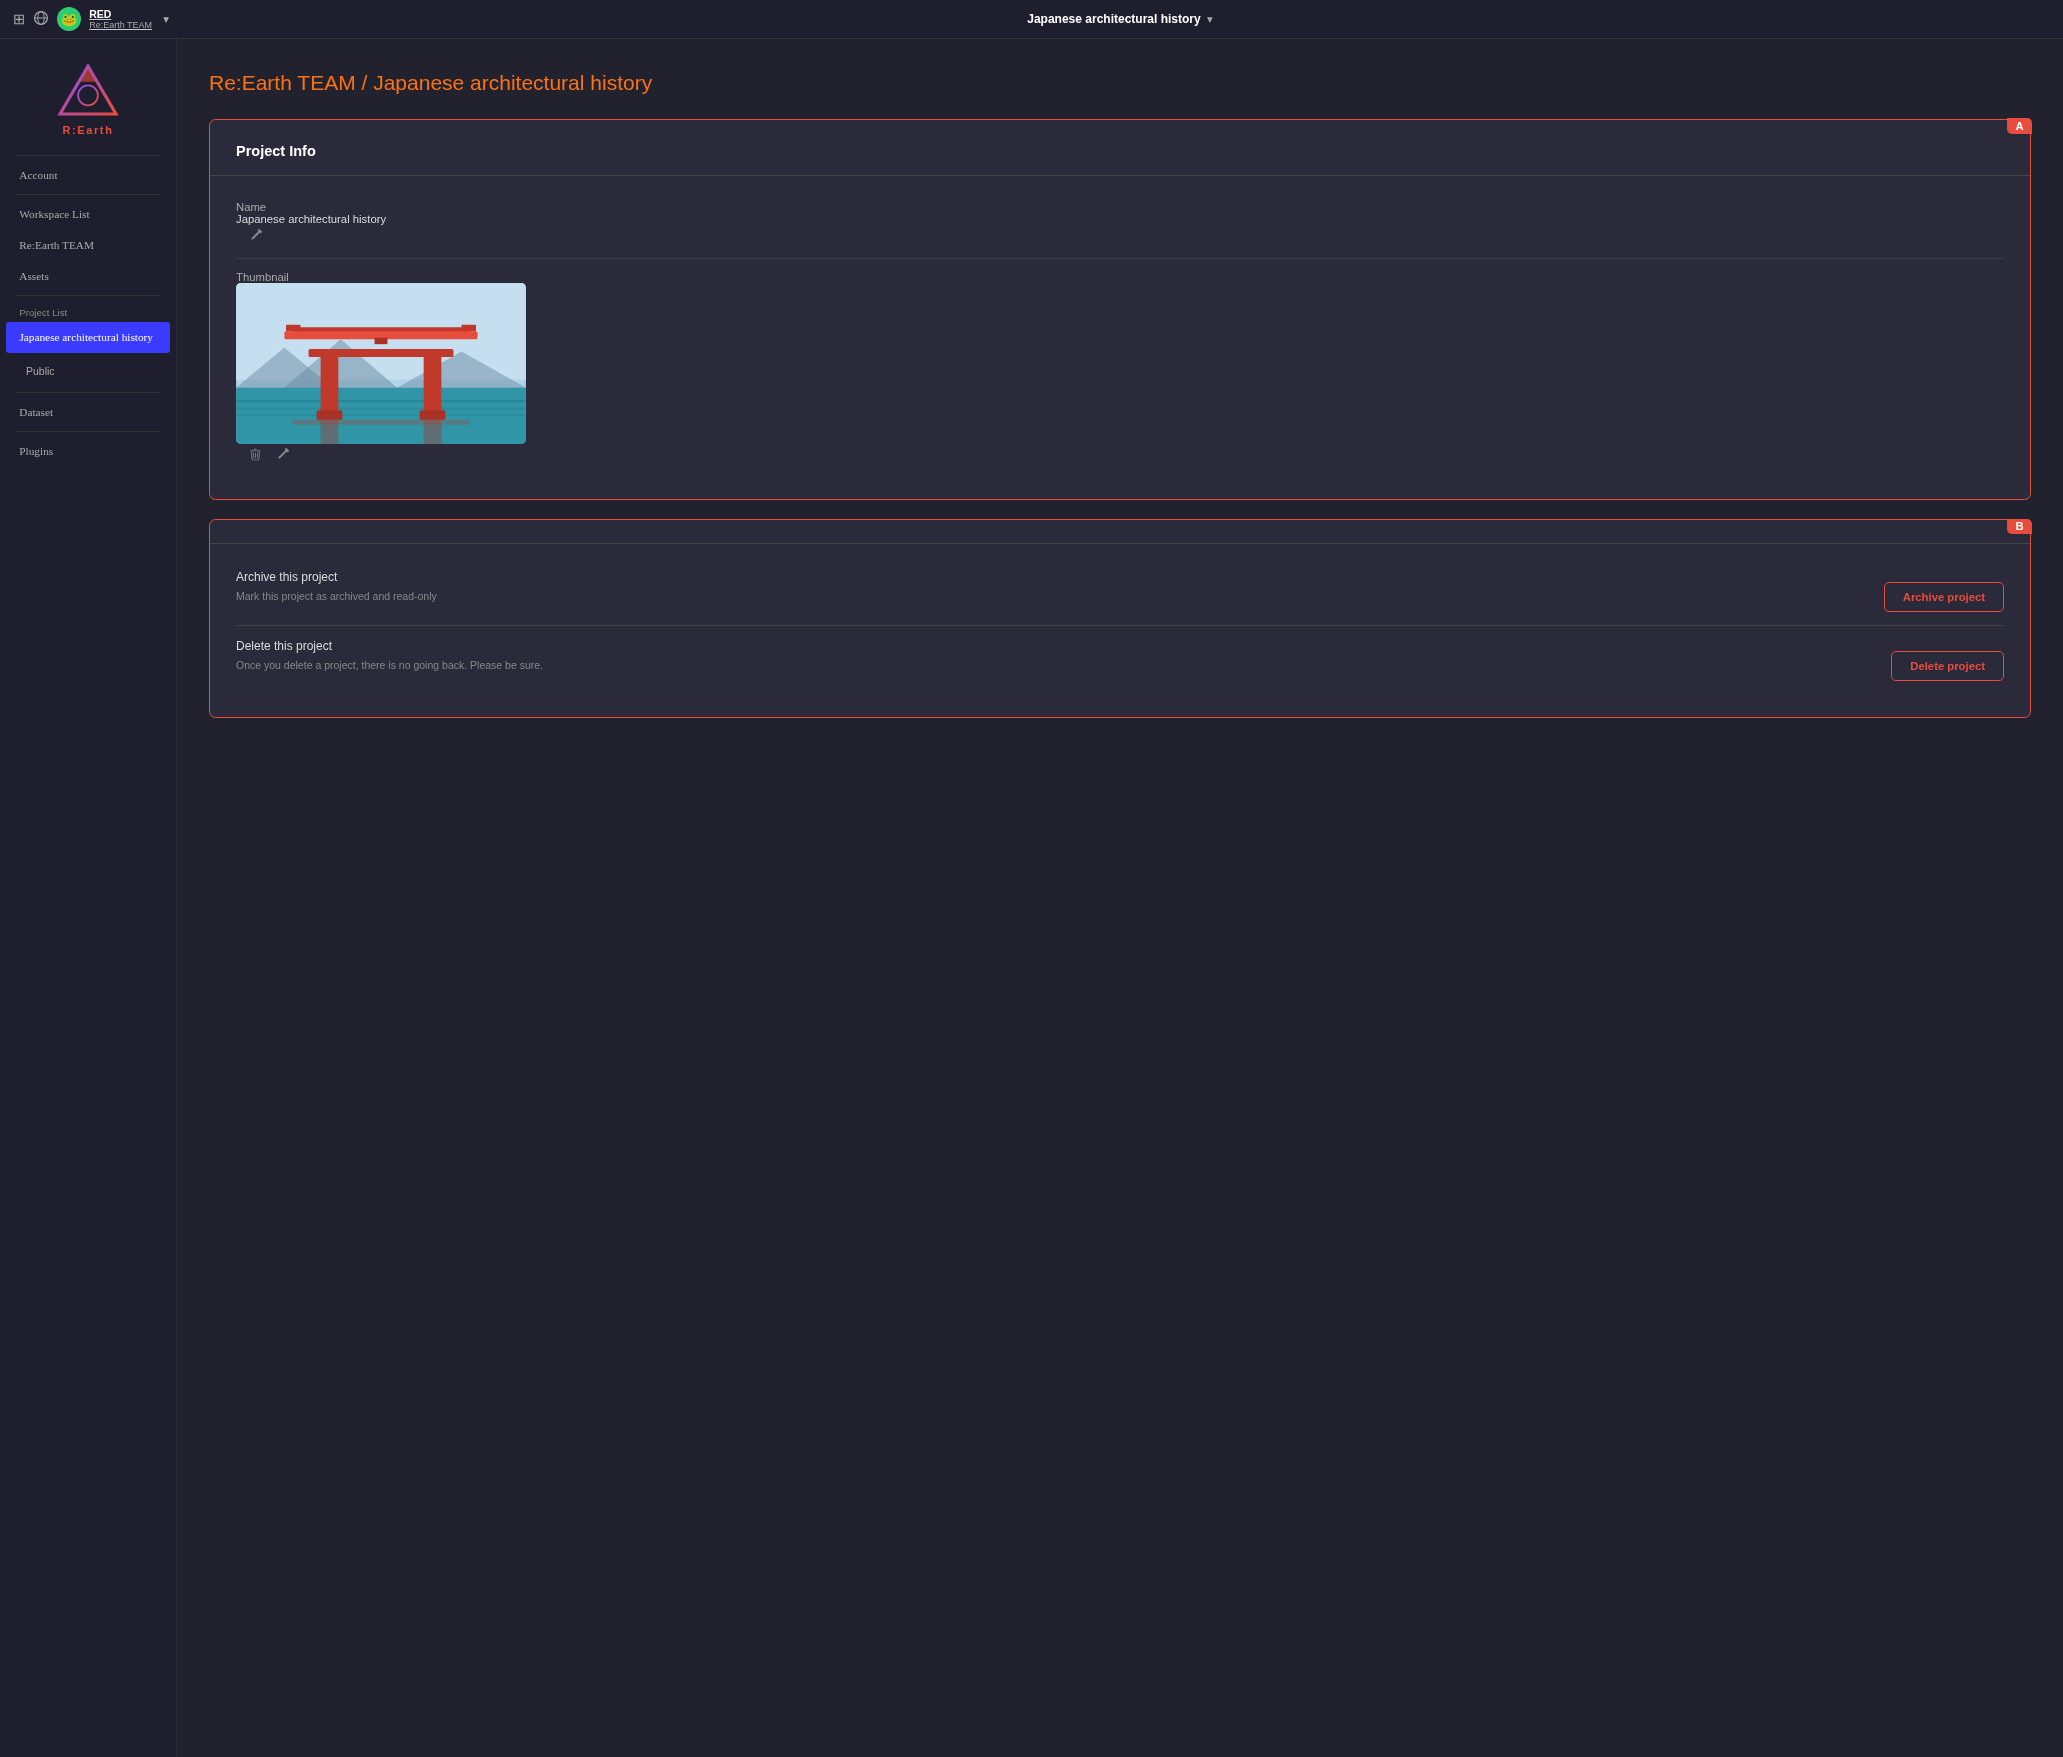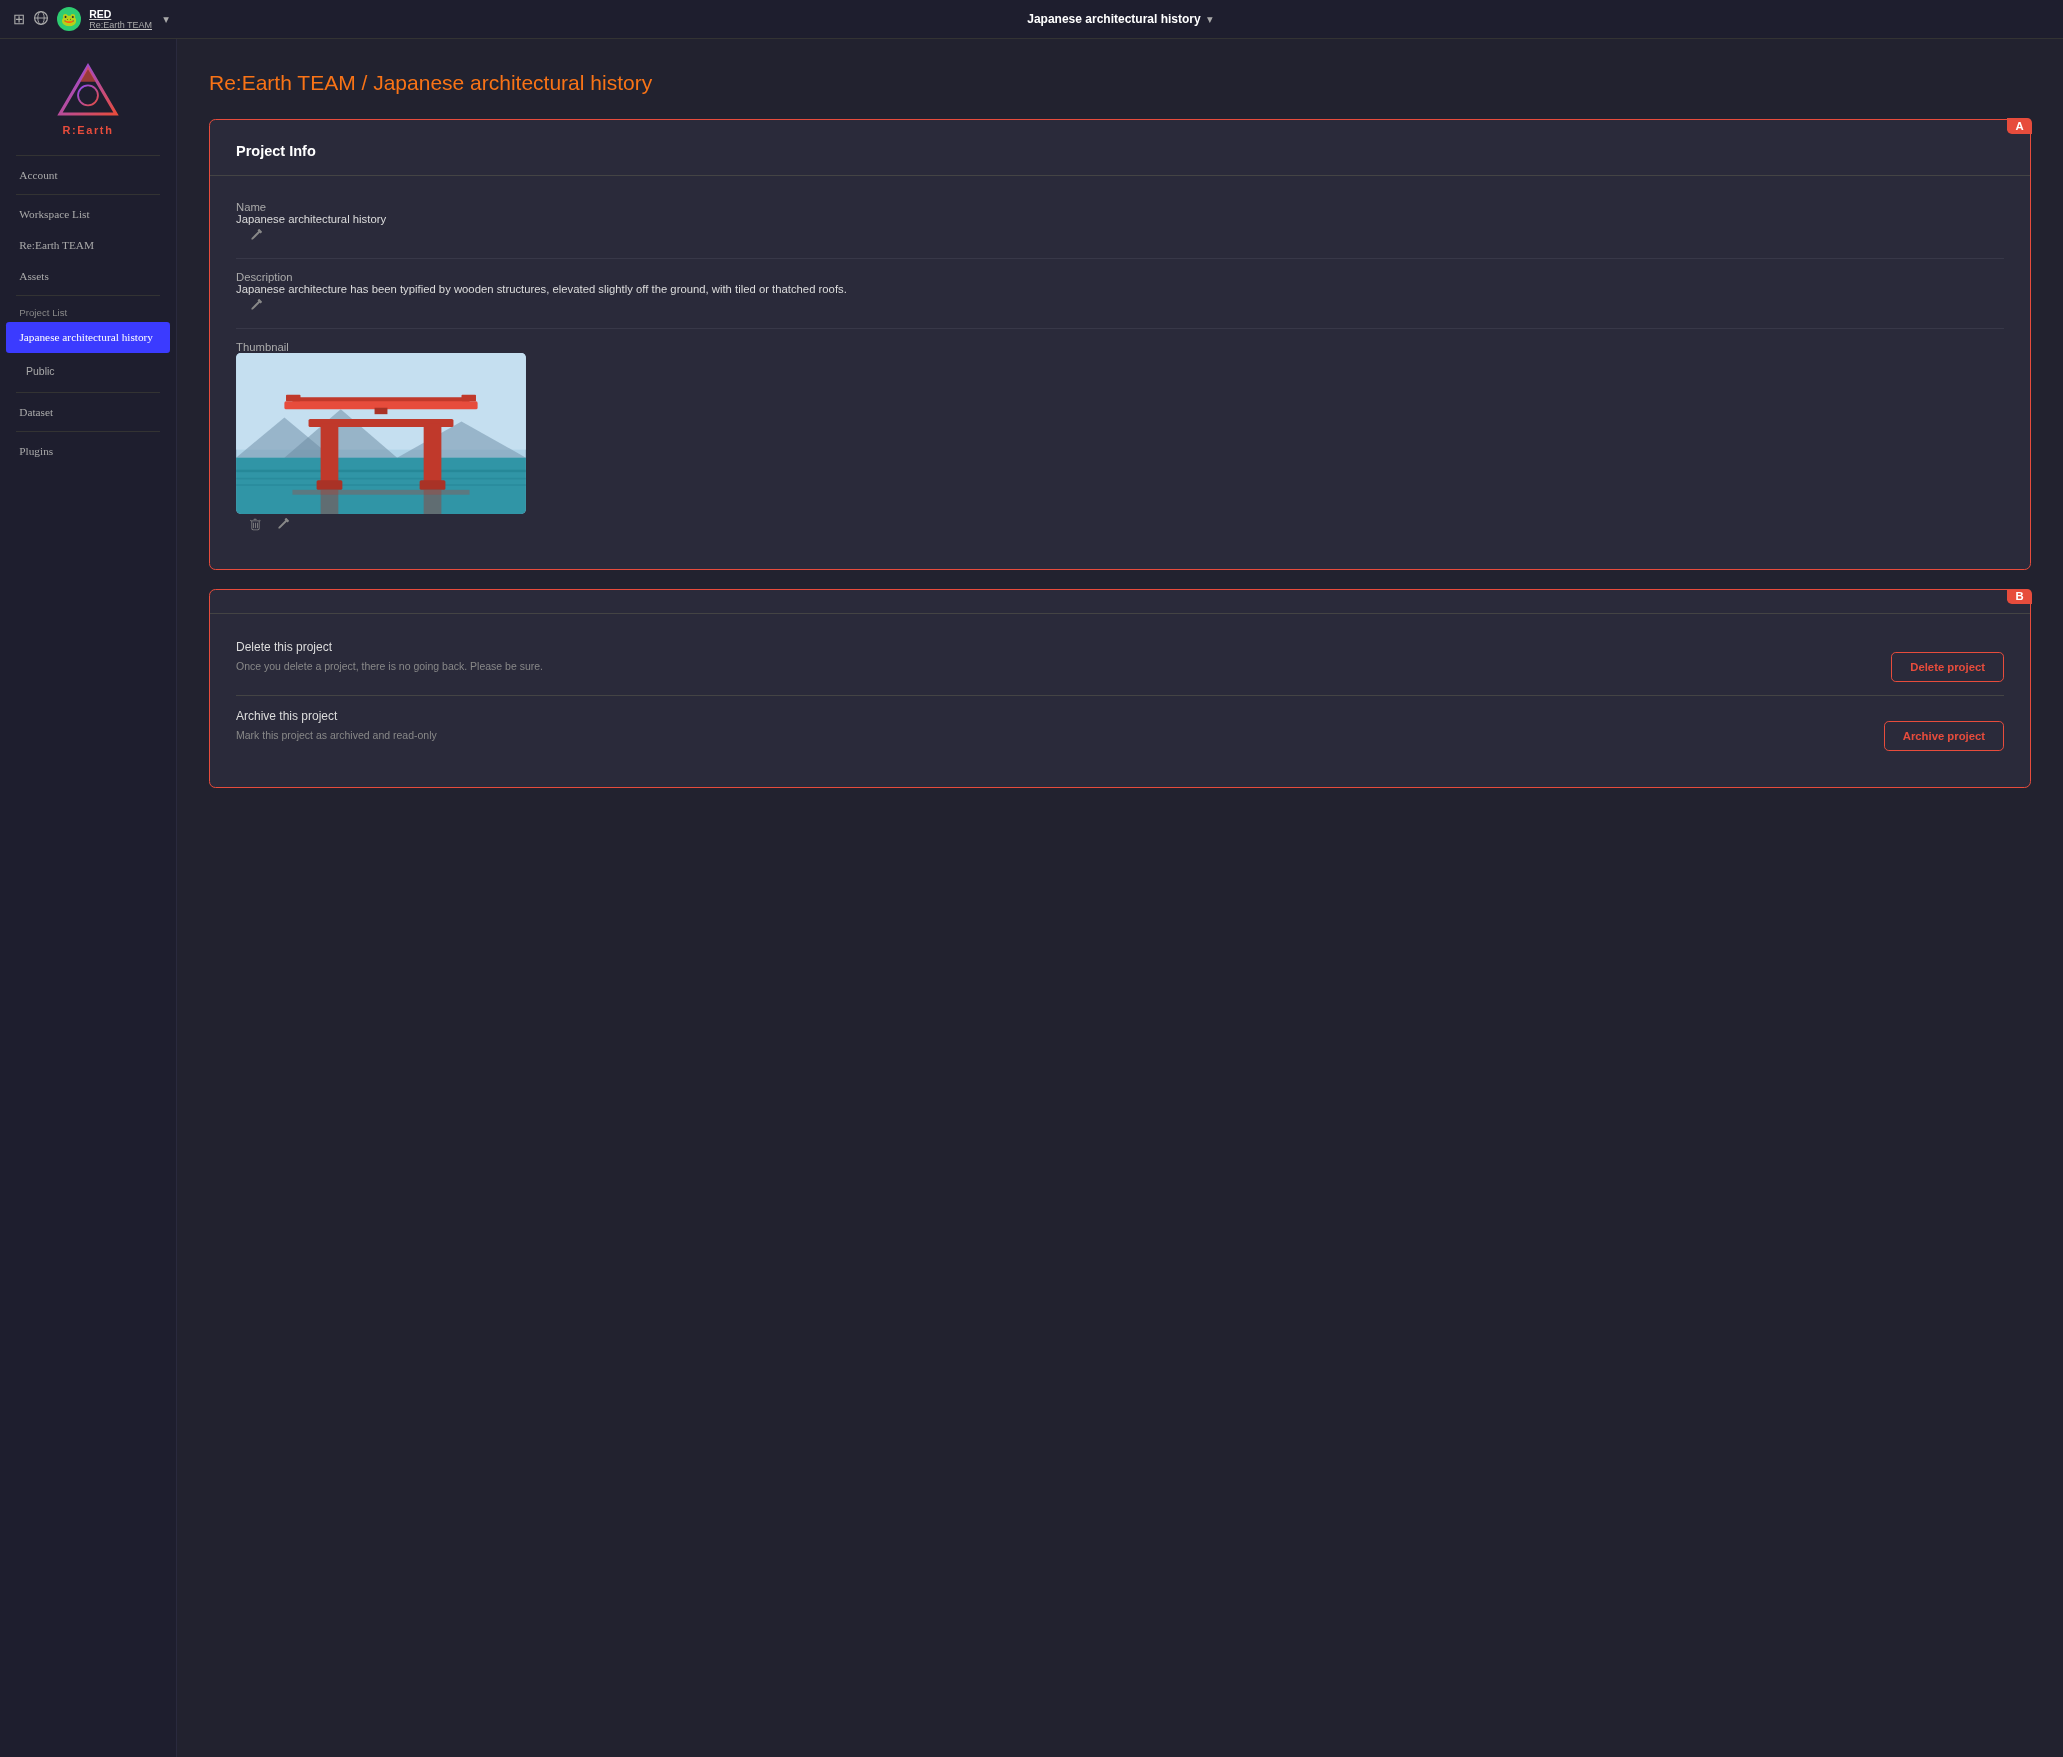--- a/index.html
+++ b/index.html
@@ -354,31 +354,20 @@
         <div class="info-value">Japanese architectural history</div>
         <div class="info-actions">
           <button class="icon-btn" title="Edit">
             <svg width="13" height="13" viewBox="0 0 16 16" fill="currentColor">
               <path d="M12.854.146a.5.5 0 00-.707 0L10.5 1.793 14.207 5.5l1.647-1.646a.5.5 0 000-.708l-3-3zm-1.06 2.354L3 11.293V13h1.707l8.793-8.793-1.707-1.707z"></path>
             </svg>
           </button>
         </div>
       </div>
 
-      <div class="info-row">
-        <div class="info-label">Description</div>
-        <div class="info-value">Japanese architecture has been typified by wooden structures, elevated slightly off the ground, with tiled or thatched roofs.</div>
-        <div class="info-actions">
-          <button class="icon-btn" title="Edit">
-            <svg width="13" height="13" viewBox="0 0 16 16" fill="currentColor">
-              <path d="M12.854.146a.5.5 0 00-.707 0L10.5 1.793 14.207 5.5l1.647-1.646a.5.5 0 000-.708l-3-3zm-1.06 2.354L3 11.293V13h1.707l8.793-8.793-1.707-1.707z"></path>
-            </svg>
-          </button>
-        </div>
-      </div>
 
       <div class="info-row">
         <div class="info-label">Thumbnail</div>
         <div class="info-value">
           <div class="thumbnail-svg-container">
             <svg width="290" height="161" viewBox="0 0 360 200" xmlns="http://www.w3.org/2000/svg">
 
               <rect width="360" height="200" fill="#b0d4e8"></rect>
 
               <rect width="360" height="120" fill="#c5dff0"></rect>
@@ -434,33 +423,33 @@
       </div>
     </div>
 
     <div class="card">
       <div class="card-badge">B</div>
       <hr class="card-divider">
 
       <div class="danger-section">
         <div class="danger-row">
           <div class="danger-text-col">
+            <div class="danger-section-title">Archive this project</div>
+            <div class="danger-section-desc">Mark this project as archived and read-only</div>
+          </div>
+          <button class="btn-danger">Archive project</button>
+        </div>
+      </div>
+
+      <div class="danger-section">
+        <div class="danger-row">
+          <div class="danger-text-col">
             <div class="danger-section-title">Delete this project</div>
             <div class="danger-section-desc">Once you delete a project, there is no going back. Please be sure.</div>
           </div>
           <button class="btn-danger">Delete project</button>
         </div>
       </div>
-
-      <div class="danger-section">
-        <div class="danger-row">
-          <div class="danger-text-col">
-            <div class="danger-section-title">Archive this project</div>
-            <div class="danger-section-desc">Mark this project as archived and read-only</div>
-          </div>
-          <button class="btn-danger">Archive project</button>
-        </div>
-      </div>
     </div>
 
   </div>
 </div>
 
 
 </body></html>

